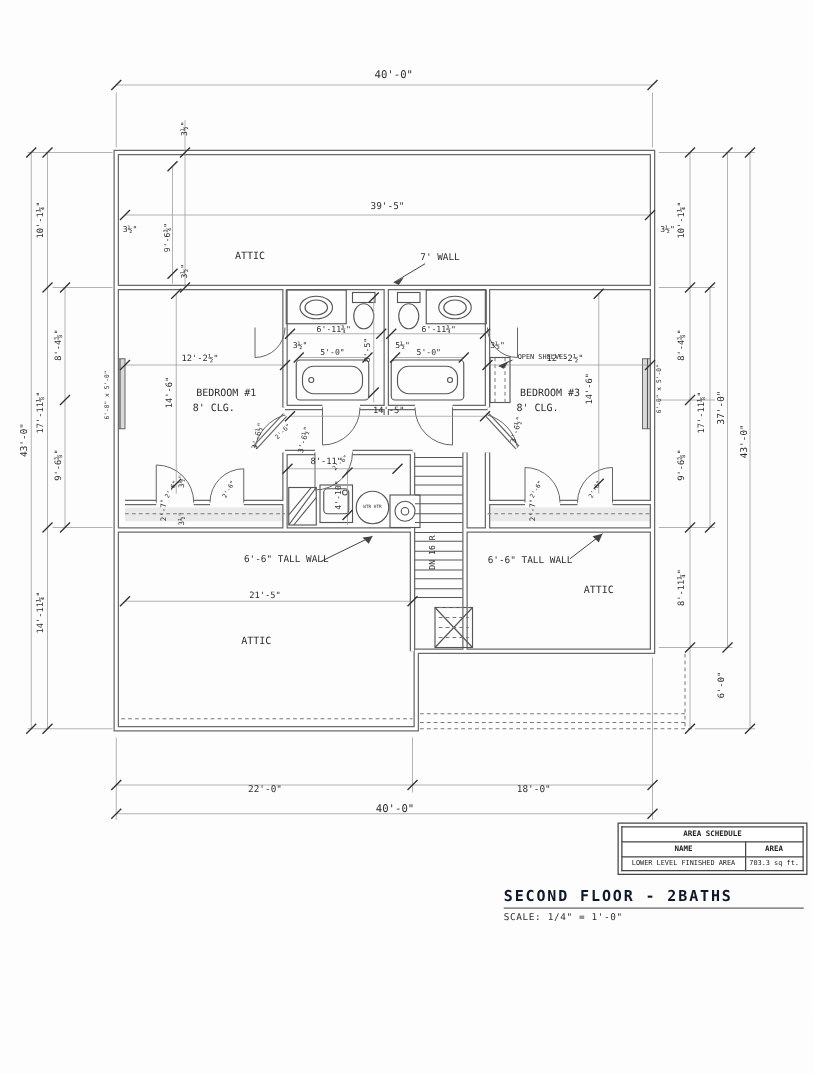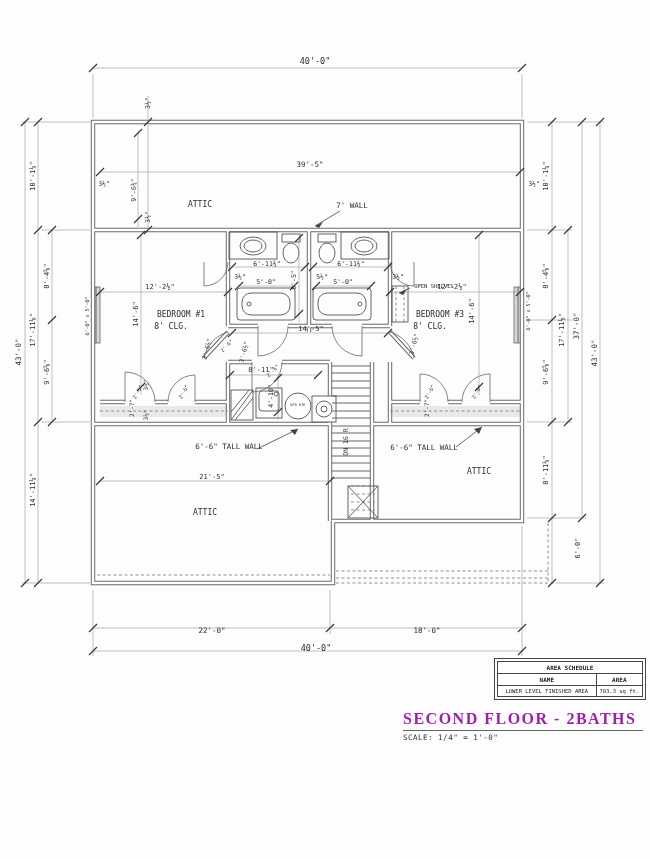--- a/index.html
+++ b/index.html
@@ -21,22 +21,22 @@
   .band{fill:#e9e9e9;stroke:none;}
   .glass{fill:#d9d9d9;stroke:#666;stroke-width:0.8;}
   
   #area-table{position:absolute;left:497px;top:661px;width:146px;border:1px solid #444;
               outline:1px solid #444;outline-offset:2px;background:#fff;border-collapse:collapse;
               font-size:6px;color:#222;}
   #area-table td,#area-table th{border:1px solid #444;padding:2px 2px;text-align:center;font-weight:bold;}
   #area-table td.val{font-weight:normal;font-size:5.5px;}
   
   #title-block{position:absolute;left:403px;top:710px;width:240px;}
-  #drawing-title{font-size:16px;font-weight:bold;color:#a21caf;letter-spacing:1.5px;
-                 border-bottom:1px solid #666;padding-bottom:2px;white-space:nowrap;font-family:Liberation Serif, serif;}
+  #drawing-title{font-size:12px;font-weight:bold;color:#0f172a;letter-spacing:1.5px;
+                 border-bottom:1px solid #666;padding-bottom:2px;white-space:nowrap;}
   #drawing-scale{font-size:7.5px;color:#2e2e2e;margin-top:2px;letter-spacing:0.5px;}
 </style>
 </head>
 <body>
 
 <div id="sheet">
 
   <svg id="plan-svg" width="650" height="859" viewBox="0 0 650 859">
 
     <g>

